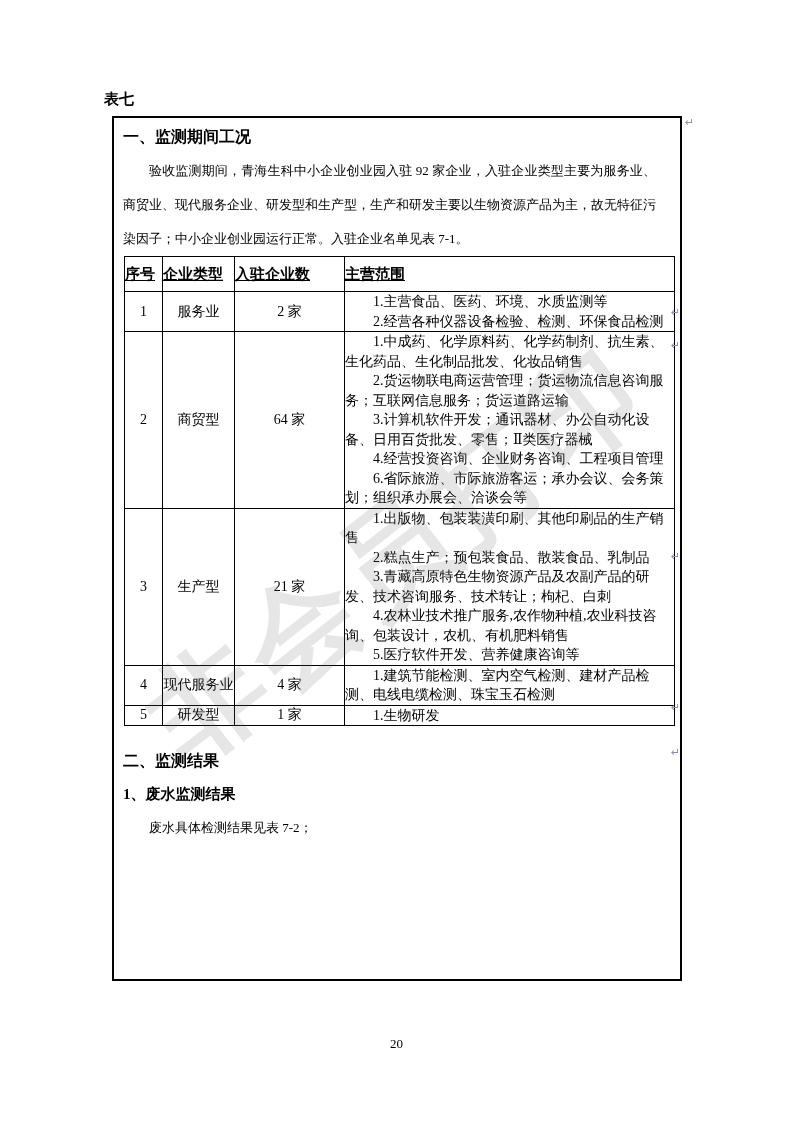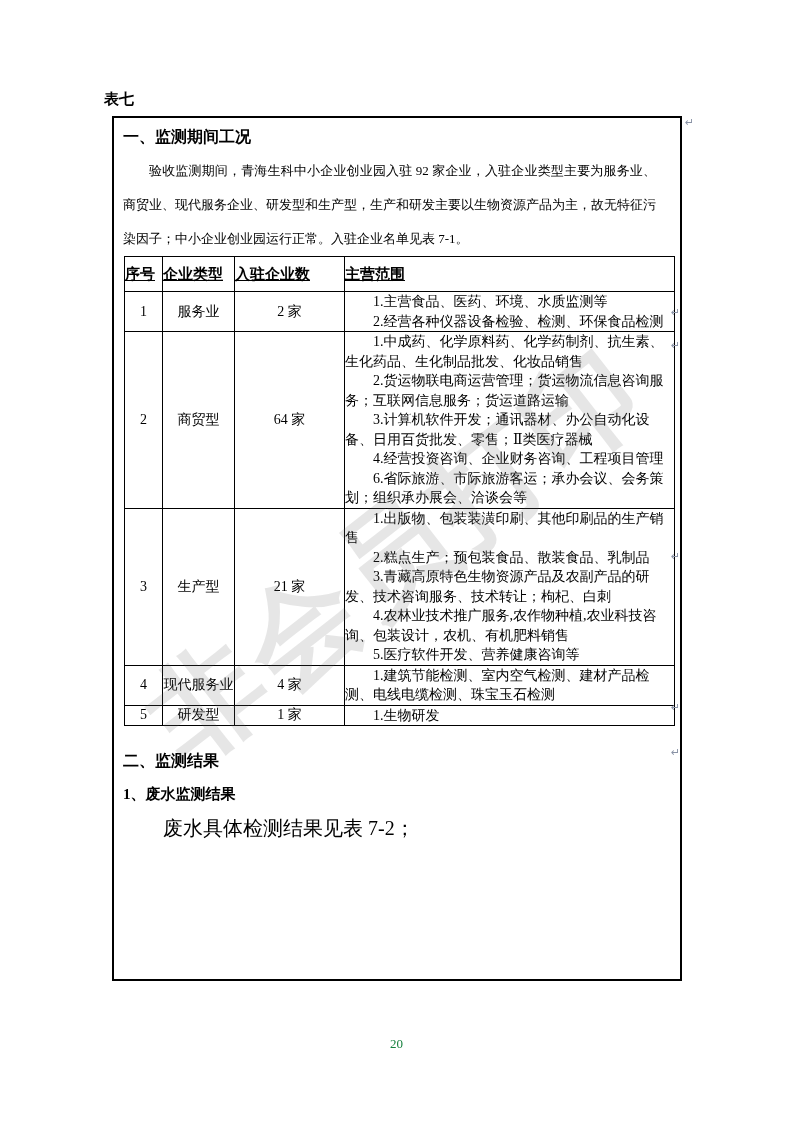--- a/index.html
+++ b/index.html
@@ -87,41 +87,41 @@
     font-size:16px;font-weight:bold;
     line-height:22px;
   }
   .sub-heading{
     margin:12px 0 0 0;
     font-size:15px;font-weight:bold;
     line-height:20px;
   }
   .body-para2{
     margin:11px 0 0 0;
-    font-size:20px;
+    font-size:13px;
     line-height:26px;
     text-indent:2em;
   }
   .watermark{
     position:absolute;
     left:50%;top:555px;
     transform:translate(-50%,-50%) rotate(-38deg);
     font-size:112px;
     font-weight:bold;
     letter-spacing:6px;
     color:rgba(100,100,100,0.16);
     white-space:nowrap;
     pointer-events:none;
     z-index:5;
   }
   .page-number{
     position:absolute;top:1036px;left:0;width:100%;
     text-align:center;
     font-size:13px;
-    color:#15803d;
+    color:#000000;
   }
   .pmark{
     position:absolute;
     font-family:"DejaVu Sans",sans-serif;
     font-size:11px;
     color:#8a93a6;
     pointer-events:none;
   }
 </style>
 </head>

